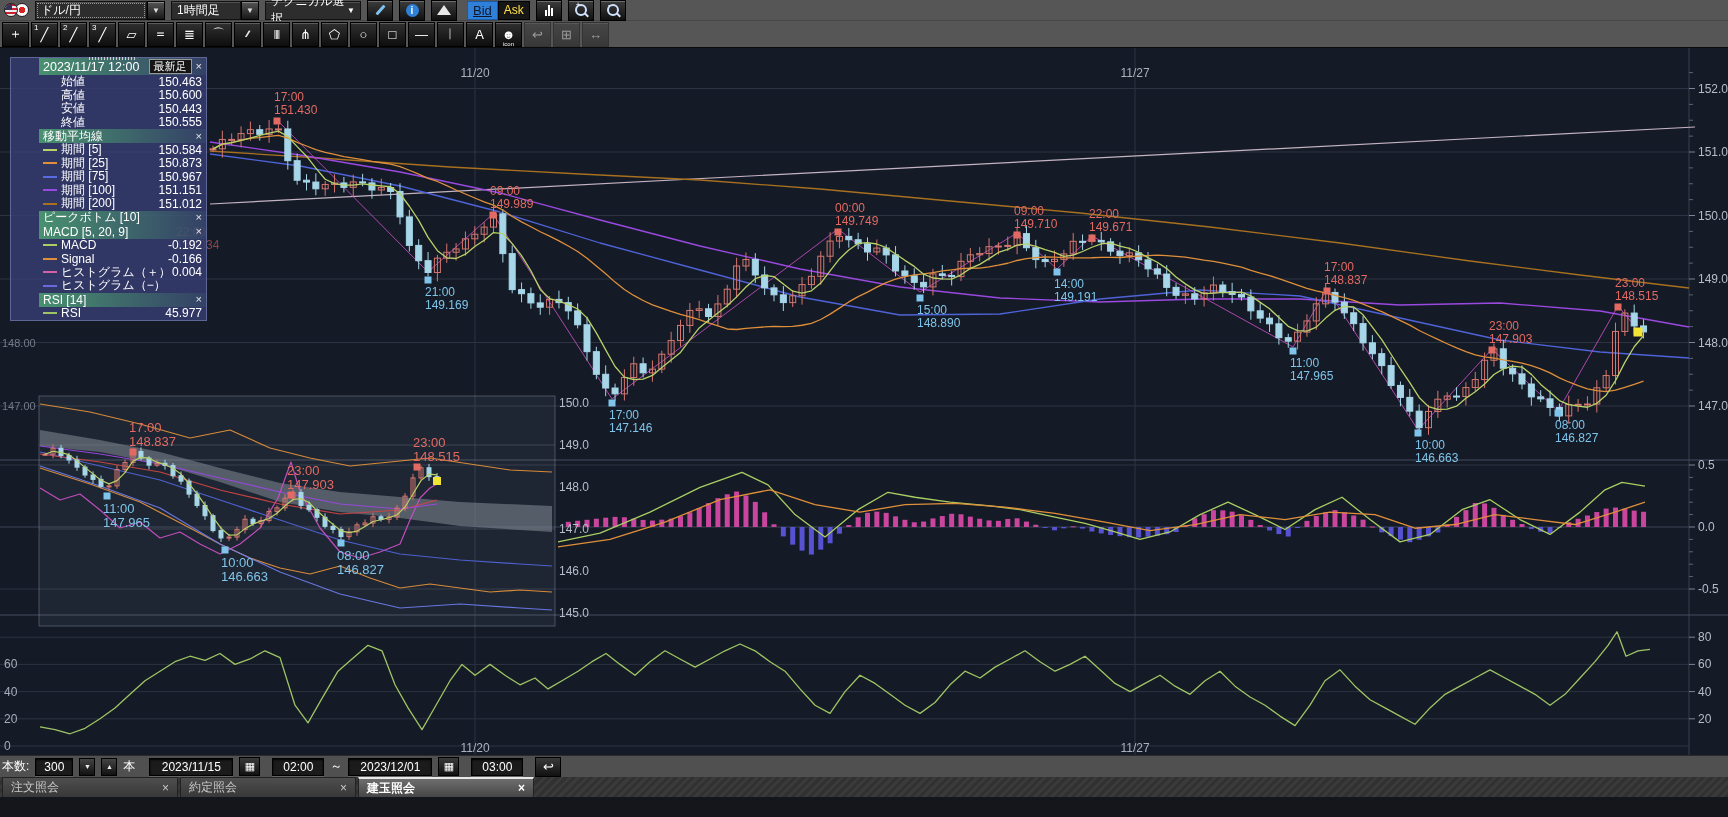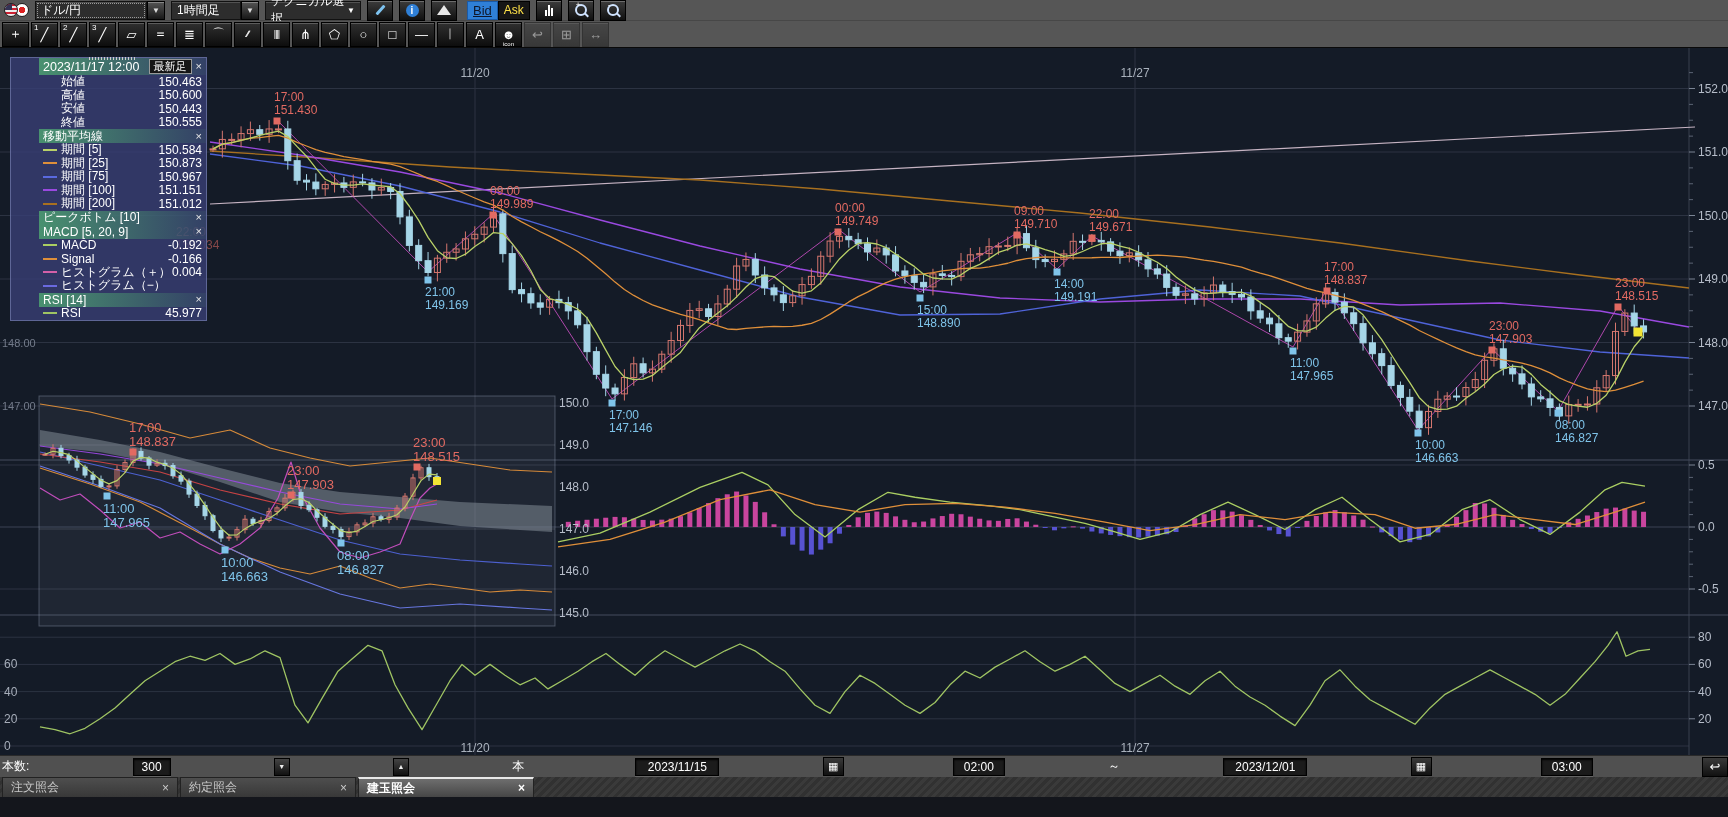--- a/index.html
+++ b/index.html
@@ -60,21 +60,21 @@
   .ip-sec{height:14px;display:flex;align-items:center;justify-content:space-between;font-size:12px;padding:0 4px;
           background:linear-gradient(90deg,rgba(74,150,112,.95),rgba(74,150,112,.10));}
   .ip-row{height:13.5px;display:flex;align-items:center;font-size:12px;padding:0 4px;}
   .ip-row .dash{width:14px;height:2px;margin-right:4px;flex:none;}
   .ip-row .lbl{flex:1;white-space:nowrap;}
   .ip-row .val{text-align:left;white-space:nowrap;}
   .ip-row.noind{padding-left:22px;}
 
   
   .ctrlbar{position:absolute;left:0;top:755px;width:100%;height:22px;background:#505050;z-index:20;border-top:1px solid #2a2a2a;
-           display:flex;align-items:center;gap:6px;padding-left:2px;box-sizing:border-box;color:#fff;font-size:12px;justify-content:space-between;}
+           display:flex;align-items:center;gap:6px;padding-left:2px;box-sizing:border-box;color:#fff;font-size:12px;}
   .cin{height:16px;background:#1b1b1b;border:1px solid #000;box-shadow:inset 0 1px 2px #000,0 1px 0 rgba(255,255,255,.12);
        color:#fff;font-size:12px;display:flex;align-items:center;justify-content:center;padding:0 4px;}
   .spin{width:14px;height:16px;background:linear-gradient(#444,#111);border:1px solid #000;color:#eee;font-size:7px;
         display:flex;align-items:center;justify-content:center;}
   .calbtn{width:19px;height:17px;background:linear-gradient(#3a3a3a,#111);border:1px solid #000;color:#fff;font-size:11px;
           display:flex;align-items:center;justify-content:center;}
   .resetbtn{width:24px;height:18px;background:linear-gradient(#3a3a3a,#111);border:1px solid #000;color:#fff;font-size:13px;
             display:flex;align-items:center;justify-content:center;margin-left:6px;}
   .tabbar{position:absolute;left:0;top:777px;width:100%;height:20px;z-index:20;
           background:repeating-linear-gradient(135deg,#3a3a3a 0 3px,#313131 3px 6px);display:flex;}

